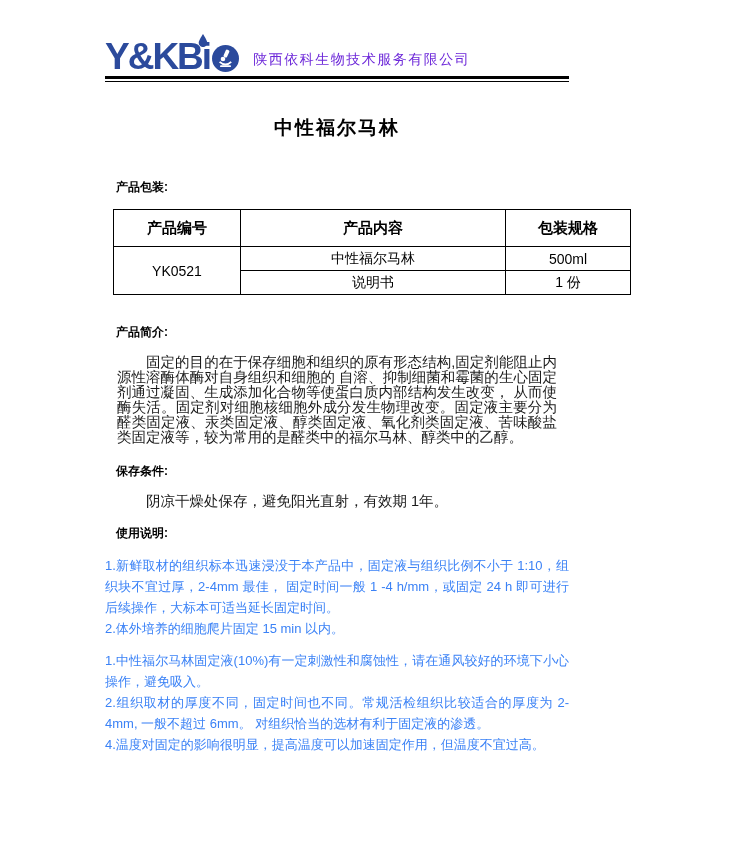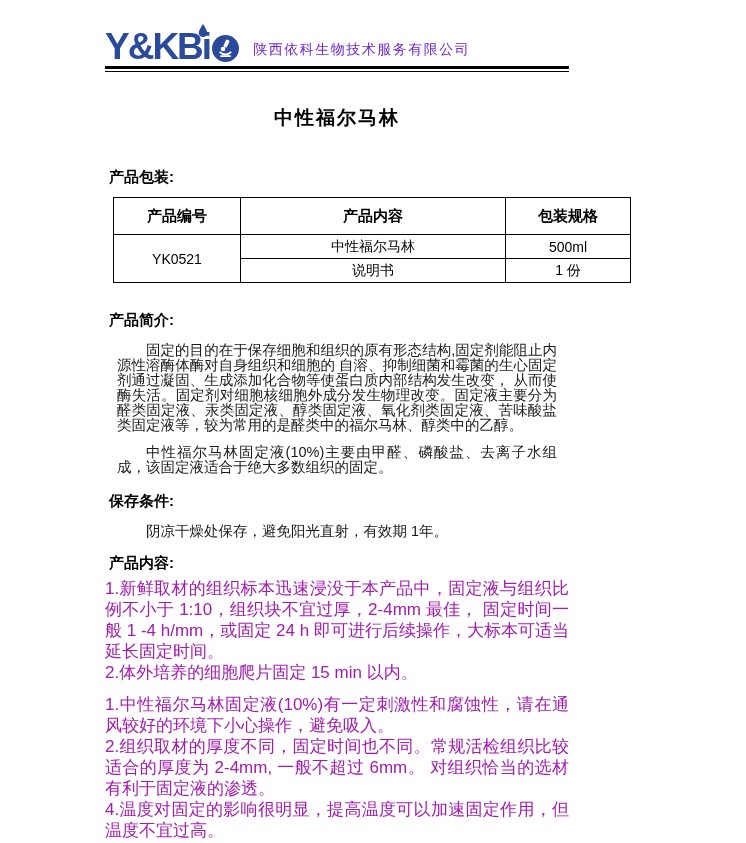--- a/index.html
+++ b/index.html
@@ -1,20 +1,20 @@
 <!DOCTYPE html>
 <html><head>
 <meta charset="utf-8">
 <style>
   html,body{margin:0;padding:0;background:#fff;}
   .page{
     position:relative;
     width:679px;height:843px;
     box-sizing:border-box;
-    padding:14px 110px 0 105px;
+    padding:24px 110px 0 105px;
     background:#fff;
     overflow:hidden;
     font-family:"Liberation Sans","DejaVu Sans",sans-serif;
     color:#1a1a1a;
   }
   
   .header-row{display:flex;align-items:flex-end;height:48px;}
   .logo{position:relative;display:flex;align-items:flex-end;color:#2b4a9c;}
   .logo-text{
     font-weight:bold;font-size:37px;line-height:0.82;
@@ -28,33 +28,33 @@
     margin-left:14px;padding-bottom:3px;white-space:nowrap;
   }
   .rule-thick{height:3px;background:#000;margin-top:4px;}
   .rule-thin{height:1px;background:#000;margin-top:2px;}
   
   .doc-title{
     text-align:center;font-weight:bold;font-size:19px;
     letter-spacing:2px;margin-top:33px;color:#000;
   }
   
-  .sec-h{font-size:15px;font-weight:bold;margin:4px;color:#000;line-height:22px;}
+  .sec-h{font-size:12px;font-weight:bold;margin:11px;color:#000;line-height:22px;}
   .sec-packaging{margin-top:35px;}
   .sec-intro{margin-top:26px;}
   .sec-storage{margin-top:15px;}
   .sec-usage{margin-top:13px;}
   .sec-notes{margin-top:11px;}
   .body-p{
     margin:12px;font-size:14.5px;line-height:15px;
     text-align:justify;text-indent:2em;color:#1a1a1a;
   }
   .item-p{
-    margin:0;font-size:17px;line-height:21px;
-    text-align:justify;text-indent:0;color:#a21caf;
+    margin:0;font-size:13px;line-height:21px;
+    text-align:justify;text-indent:0;color:#3b82f6;
   }
   
   .pkg-table{
     border-collapse:collapse;table-layout:fixed;
     width:517px;margin:9px 0 0 8px;
     border:1px solid #4d7c0f;
   }
   .pkg-table th,.pkg-table td{
     border:1.5px solid #000;text-align:center;vertical-align:middle;
     padding:0;color:#000;
@@ -120,30 +120,29 @@
           <td>说明书</td>
           <td>1 份</td>
         </tr>
       </tbody>
     </table>
   </div>
 
   <div class="sec-intro">
     <h3 class="sec-h">产品简介:</h3>
     <p class="body-p">固定的目的在于保存细胞和组织的原有形态结构,固定剂能阻止内源性溶酶体酶对自身组织和细胞的 自溶、抑制细菌和霉菌的生心固定剂通过凝固、生成添加化合物等使蛋白质内部结构发生改变， 从而使 酶失活。固定剂对细胞核细胞外成分发生物理改变。固定液主要分为醛类固定液、汞类固定液、醇类固定液、氧化剂类固定液、苦味酸盐类固定液等，较为常用的是醛类中的福尔马林、醇类中的乙醇。</p>
-    <p class="body-p">中性福尔马林固定液(10%)主要由甲醛、磷酸盐、去离子水组成，该固定液适合于绝大多数组织的固定。</p>
   </div>
 
   <div class="sec-storage">
     <h3 class="sec-h">保存条件:</h3>
     <p class="body-p">阴凉干燥处保存，避免阳光直射，有效期 1年。</p>
   </div>
 
   <div class="sec-usage">
-    <h3 class="sec-h">产品内容:</h3>
+    <h3 class="sec-h">使用说明:</h3>
     <p class="item-p">1.新鲜取材的组织标本迅速浸没于本产品中，固定液与组织比例不小于 1:10，组织块不宜过厚，2-4mm 最佳， 固定时间一般 1 -4 h/mm，或固定 24 h 即可进行后续操作，大标本可适当延长固定时间。</p>
     <p class="item-p">2.体外培养的细胞爬片固定 15 min 以内。</p>
   </div>
 
   <div class="sec-notes">
     <p class="item-p">1.中性福尔马林固定液(10%)有一定刺激性和腐蚀性，请在通风较好的环境下小心操作，避免吸入。</p>
     <p class="item-p">2.组织取材的厚度不同，固定时间也不同。常规活检组织比较适合的厚度为 2-4mm, 一般不超过 6mm。 对组织恰当的选材有利于固定液的渗透。</p>
     <p class="item-p">4.温度对固定的影响很明显，提高温度可以加速固定作用，但温度不宜过高。</p>
 
   </div>

